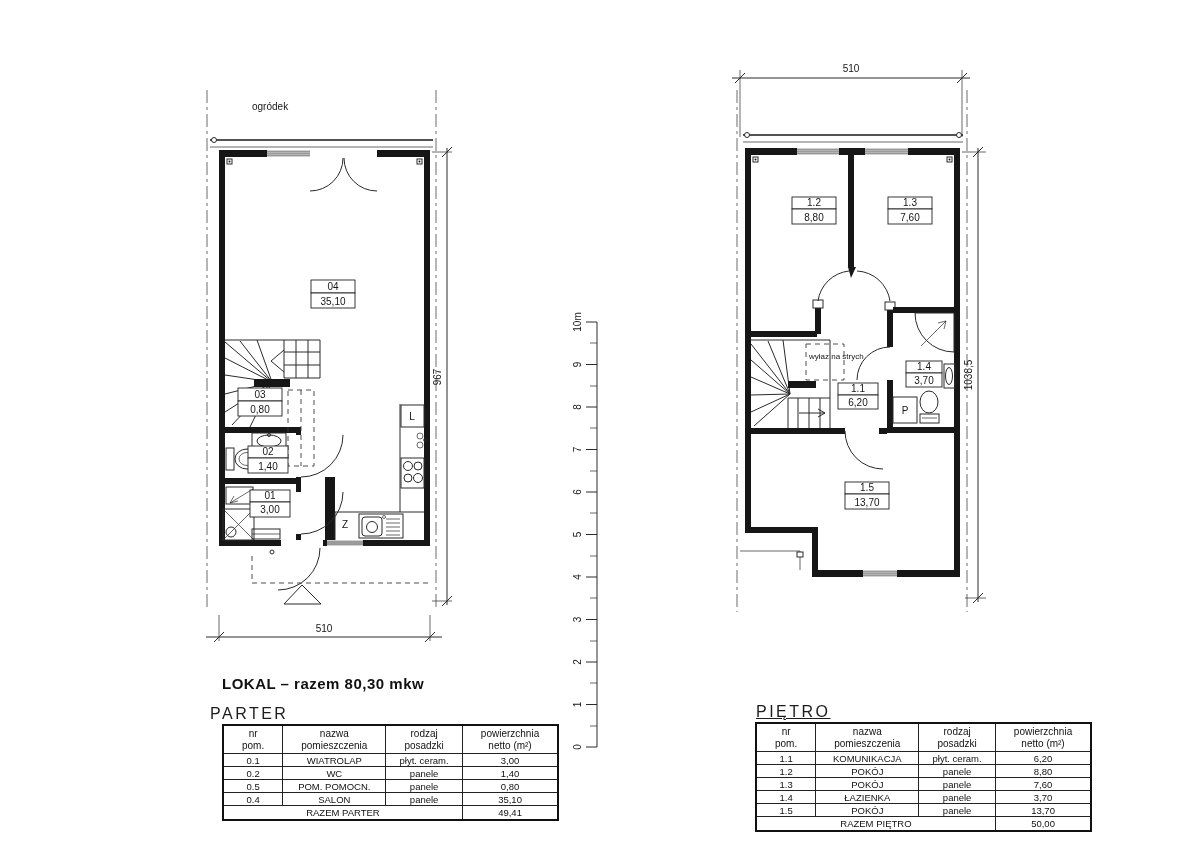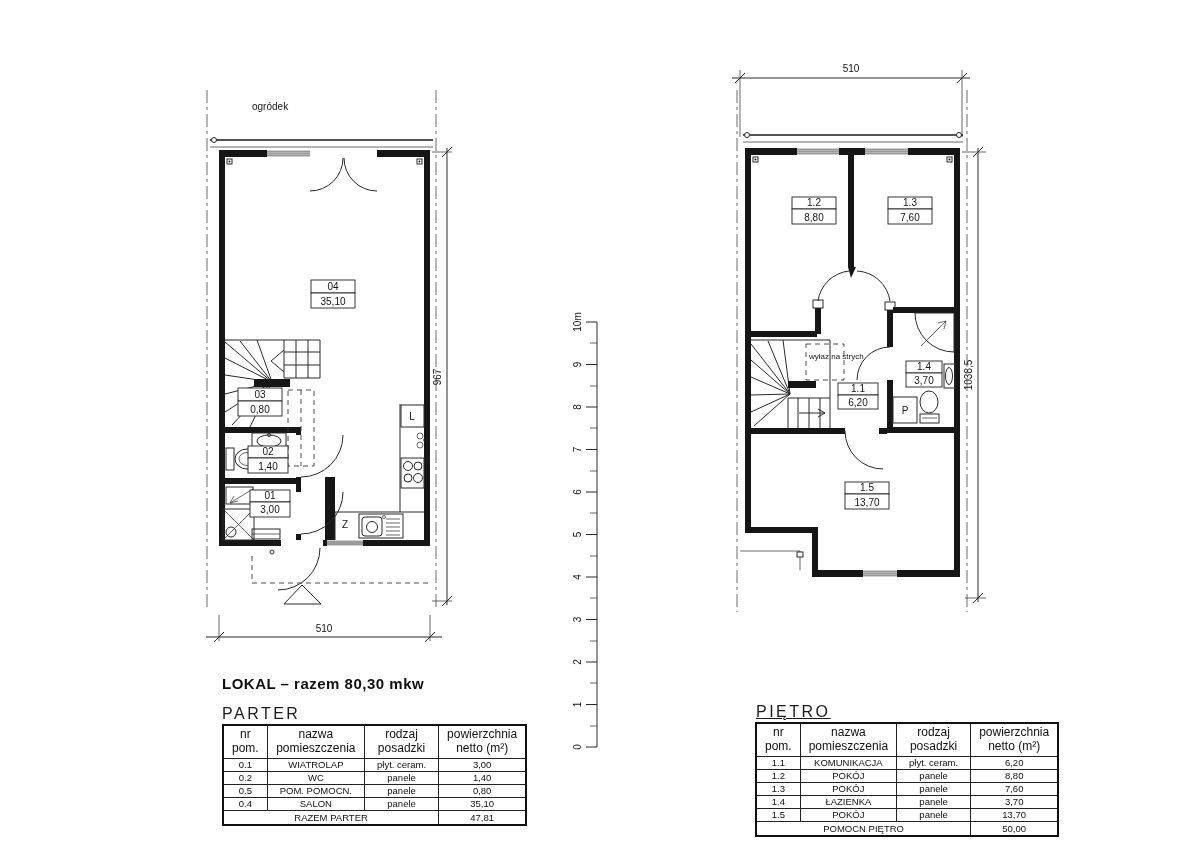--- a/index.html
+++ b/index.html
@@ -18,21 +18,21 @@
   .lblbox{fill:#fff;stroke:#222;stroke-width:0.9;}
   .rtxt{font-size:10px;}
   .dim{font-size:10px;}
   .sm{font-size:8px;}
   .heading{position:absolute;font-size:16px;letter-spacing:2.5px;color:#1c1c1c;}
   .lokal{position:absolute;font-size:15px;font-weight:700;letter-spacing:0.5px;color:#111;}
   table.sched{position:absolute;border-collapse:collapse;table-layout:fixed;background:#fff;
      font-size:9.5px;color:#111;}
   table.sched th,table.sched td{border:1px solid #222;padding:0 12px;text-align:center;height:12px;
      overflow:hidden;white-space:nowrap;}
-  table.sched th{font-weight:400;font-size:12px;white-space:pre-line;line-height:1.15;padding:2px 8px;height:auto;}
+  table.sched th{font-weight:400;font-size:10px;white-space:pre-line;line-height:1.15;padding:2px 18px;height:auto;}
   table.sched{border:2px solid #111;}
   table.sched tr.total td{height:13px;}
 </style>
 </head>
 <body>
 
 <div id="canvas">
 
 <svg width="1198" height="847" viewBox="0 0 1198 847">
 
@@ -352,21 +352,21 @@
     <g>
       <path class="t7" d="M962,152 H986 M965,598 H986"></path>
       <path class="t" d="M978,148 V602 M973,157 L983,147 M973,603 L983,593"></path>
       <text class="dim" x="972" y="375" text-anchor="middle" transform="rotate(-90 972 375)">1038,5</text>
     </g>
   </g>
 </svg>
 
 <div class="lokal" style="left:222px;top:675px;">LOKAL – razem 80,30 mkw</div>
 
-<div class="heading" style="left:222px;top:705px;">PARTER</div>
+<div class="heading" style="left:210px;top:705px;">PARTER</div>
 
 <table class="sched" style="left:222px;top:724px;">
   <colgroup>
         <col style="width:26px">
         <col style="width:84px">
         <col style="width:48px">
         <col style="width:50px">
       </colgroup>
   <thead>
     <tr>
@@ -399,21 +399,21 @@
       <td>0,80</td>
     </tr>
     <tr>
       <td>0.4</td>
       <td>SALON</td>
       <td>panele</td>
       <td>35,10</td>
     </tr>
     <tr class="total">
       <td colspan="3">RAZEM PARTER</td>
-      <td>47,81</td>
+      <td>49,41</td>
     </tr>
   </tbody>
 </table>
 
 <div class="heading" style="left:756px;top:703px;text-decoration:underline;">PIĘTRO</div>
 
 <table class="sched" style="left:755px;top:722px;">
   <colgroup>
         <col style="width:26px">
         <col style="width:84px">
@@ -456,19 +456,19 @@
       <td>panele</td>
       <td>3,70</td>
     </tr>
     <tr>
       <td>1.5</td>
       <td>POKÓJ</td>
       <td>panele</td>
       <td>13,70</td>
     </tr>
     <tr class="total">
-      <td colspan="3">POMOCN PIĘTRO</td>
+      <td colspan="3">RAZEM PIĘTRO</td>
       <td>50,00</td>
     </tr>
   </tbody>
 </table>
 
 </div>
 
 </body></html>

